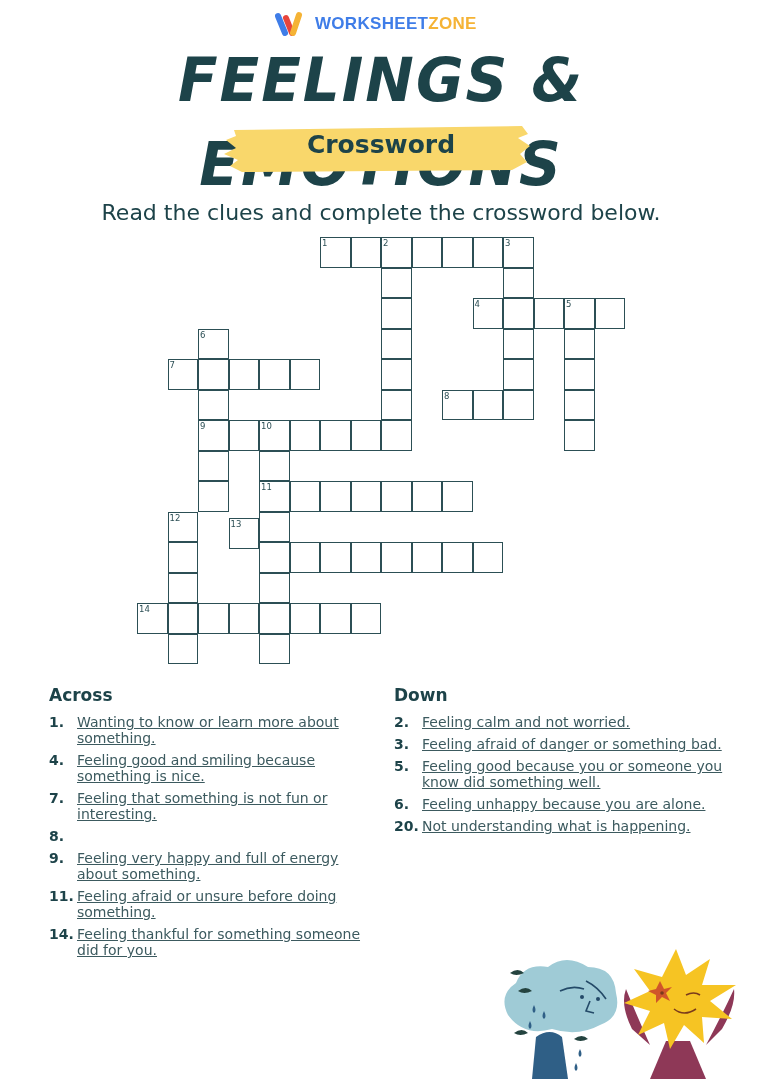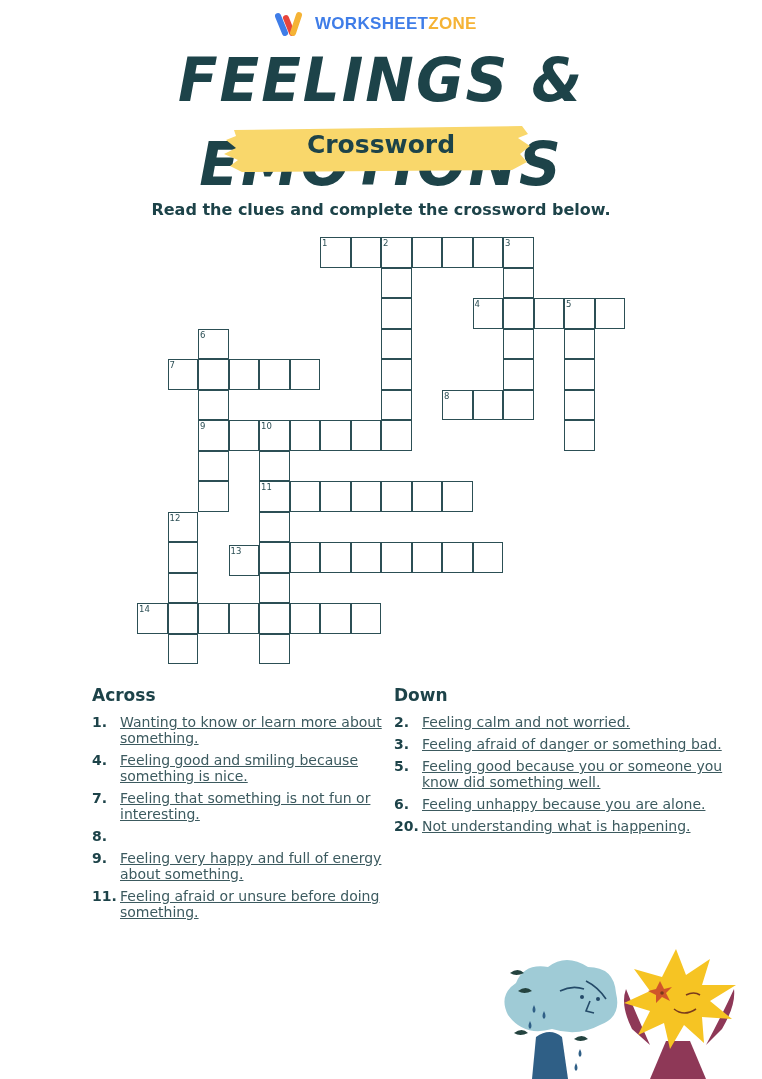--- a/index.html
+++ b/index.html
@@ -5,30 +5,30 @@
   html, body { margin: 0; padding: 0; background: #ffffff; }
   body { width: 762px; height: 1079px; position: relative; overflow: hidden; font-family: "DejaVu Sans", sans-serif; color: #1d4349; }
   .logo { position: absolute; left: 275px; top: 10px; height: 28px; display: flex; align-items: center; }
   .logo svg { width: 34px; height: 26px; }
   .logo-text { margin-left: 6px; font-family: "Liberation Sans", sans-serif; font-weight: bold; font-size: 17px; letter-spacing: 0.3px; }
   .logo-a { color: #3f7de8; }
   .logo-b { color: #f5b335; }
   .title { position: absolute; left: 0; width: 762px; top: 42px; text-align: center; font-family: "DejaVu Sans", sans-serif; font-weight: 900; font-style: italic; font-size: 58px; letter-spacing: 2px; color: #1d4349; line-height: 80px; transform: scaleY(1.05); }
   .banner { position: absolute; left: 222px; top: 124px; width: 310px; height: 50px; }
   .banner-text { position: absolute; left: 0; width: 762px; top: 130px; text-align: center; font-family: "DejaVu Sans", sans-serif; font-weight: bold; font-size: 25px; color: #1d4349; }
-  .instr { position: absolute; left: 0; width: 762px; top: 200px; text-align: center; font-weight: bold; font-size: 16px; color: #1d4349; }
+  .instr { position: absolute; left: 0; width: 762px; top: 200px; text-align: center; font-weight: normal; font-size: 22px; color: #1d4349; }
   .grid { position: absolute; left: 0; top: 0; width: 762px; height: 680px; pointer-events: none; }
   .cell { position: absolute; width: 30.5px; height: 30.5px; box-sizing: border-box; border: 1.6px solid #2c4f55; background: #fff; pointer-events: auto; }
   .cell .num { position: absolute; left: 1px; top: 0; font-size: 8.5px; color: #2c4f55; font-family: "DejaVu Sans", sans-serif; line-height: 11px; }
   .clues { position: absolute; top: 685px; }
   .clues h3 { margin: 0 0 9px 0; font-size: 17px; font-weight: bold; color: #1d4349; }
   .clue { display: flex; margin-bottom: 6px; font-size: 14px; line-height: 16px; }
   .clue .n { width: 28px; flex: none; font-weight: bold; color: #1d4349; }
   .clue .t { color: #3c5a5f; text-decoration: underline; }
-  .across { left: 49px; width: 330px; margin-left: 43px; }
+  .across { left: 49px; width: 330px; }
   .down { left: 394px; width: 330px; }
   .illus { position: absolute; left: 490px; top: 945px; width: 272px; height: 134px; }
 </style>
 </head>
 <body>
 
 <div class="logo">
   <svg viewBox="0 0 34 26">
     <path d="M3 5 L10 22" stroke="#3f7de8" stroke-width="6" stroke-linecap="round"></path>
     <path d="M11 7 L17 22" stroke="#e8453c" stroke-width="6" stroke-linecap="round"></path>
@@ -125,21 +125,21 @@
     <div class="cell" style="left: 381px; top: 481px;"></div>
     <div class="cell" style="left: 411.5px; top: 481px;"></div>
     <div class="cell" style="left: 442px; top: 481px;"></div>
     <div class="cell" style="left: 167.5px; top: 511.5px;">
       <span class="num">12</span>
     </div>
     <div class="cell" style="left: 167.5px; top: 542px;"></div>
     <div class="cell" style="left: 167.5px; top: 572.5px;"></div>
     <div class="cell" style="left: 167.5px; top: 603px;"></div>
     <div class="cell" style="left: 167.5px; top: 633.5px;"></div>
-    <div class="cell" style="left: 228.5px; top: 545px;">
+    <div class="cell" style="left: 228.5px; top: 518px;">
       <span class="num">13</span>
     </div>
     <div class="cell" style="left: 289.5px; top: 542px;"></div>
     <div class="cell" style="left: 320px; top: 542px;"></div>
     <div class="cell" style="left: 350.5px; top: 542px;"></div>
     <div class="cell" style="left: 381px; top: 542px;"></div>
     <div class="cell" style="left: 411.5px; top: 542px;"></div>
     <div class="cell" style="left: 442px; top: 542px;"></div>
     <div class="cell" style="left: 472.5px; top: 542px;"></div>
     <div class="cell" style="left: 137px; top: 603px;">
@@ -171,20 +171,24 @@
         <span class="n">8.</span>
       </div>
       <div class="clue">
         <span class="n">9.</span>
         <span class="t">Feeling very happy and full of energy about something.</span>
       </div>
       <div class="clue">
         <span class="n">11.</span>
         <span class="t">Feeling afraid or unsure before doing something.</span>
       </div>
+      <div class="clue">
+        <span class="n">14.</span>
+        <span class="t">Feeling thankful for something someone did for you.</span>
+      </div>
     </div>
 </div>
 
 <div class="clues down">
   <h3>Down</h3>
   <div id="down-list">
       <div class="clue">
         <span class="n">2.</span>
         <span class="t">Feeling calm and not worried.</span>
       </div>

